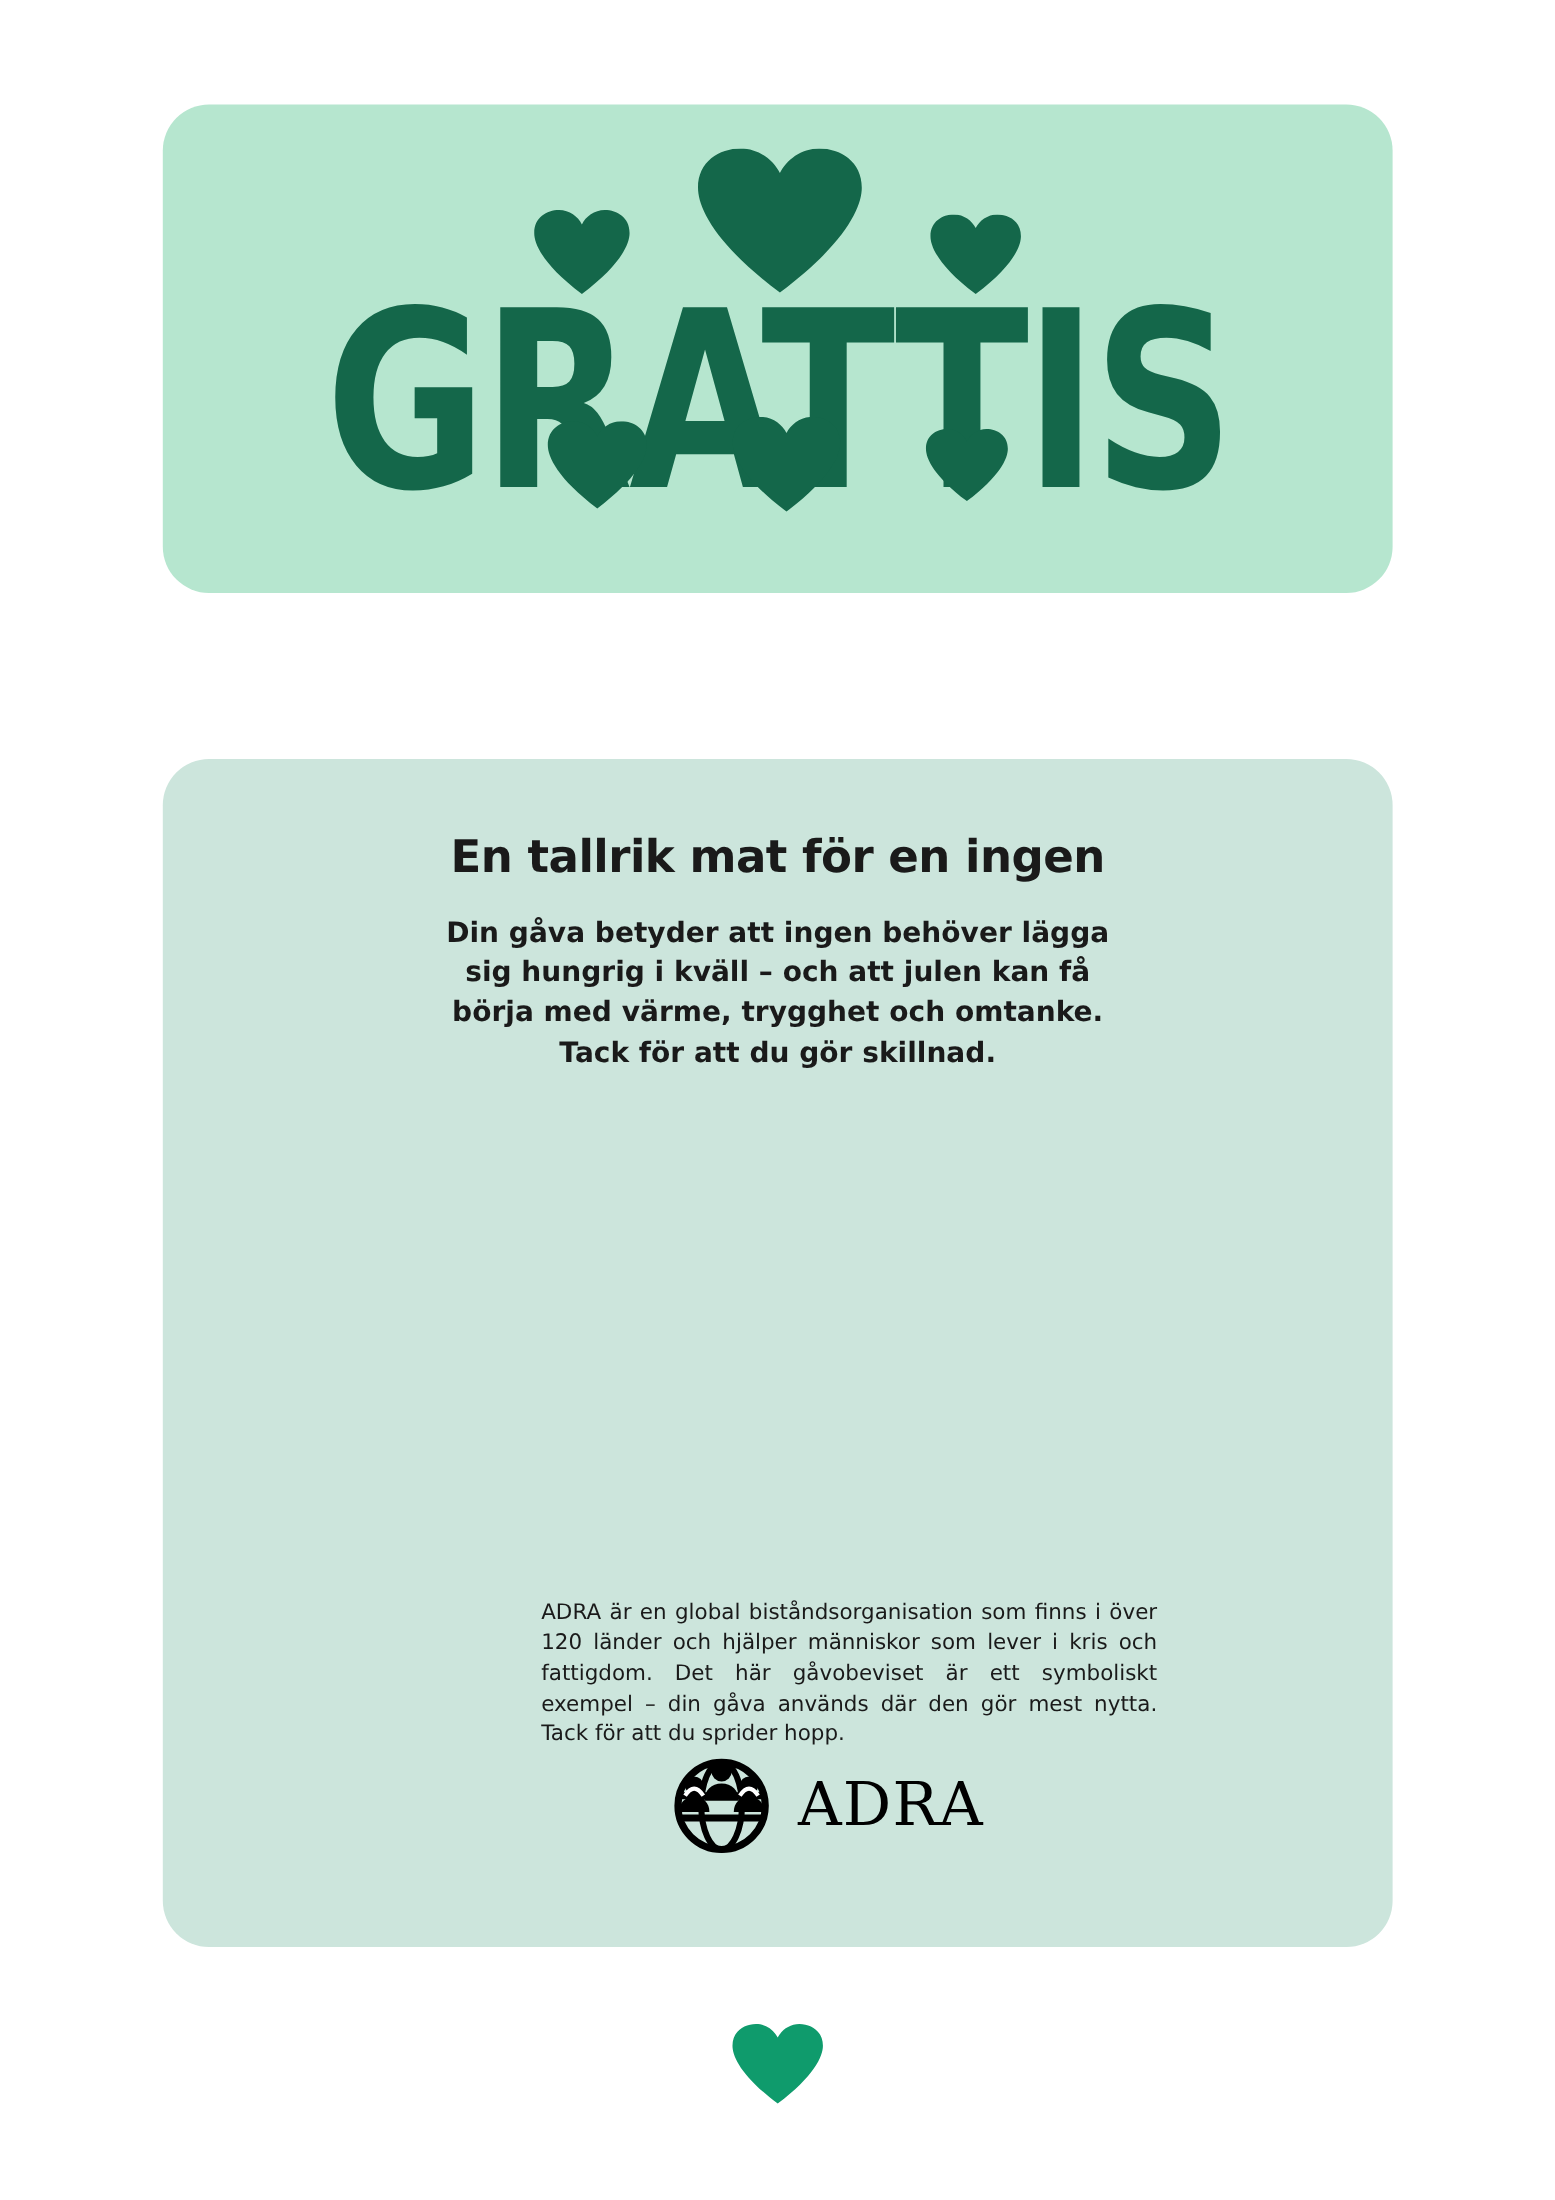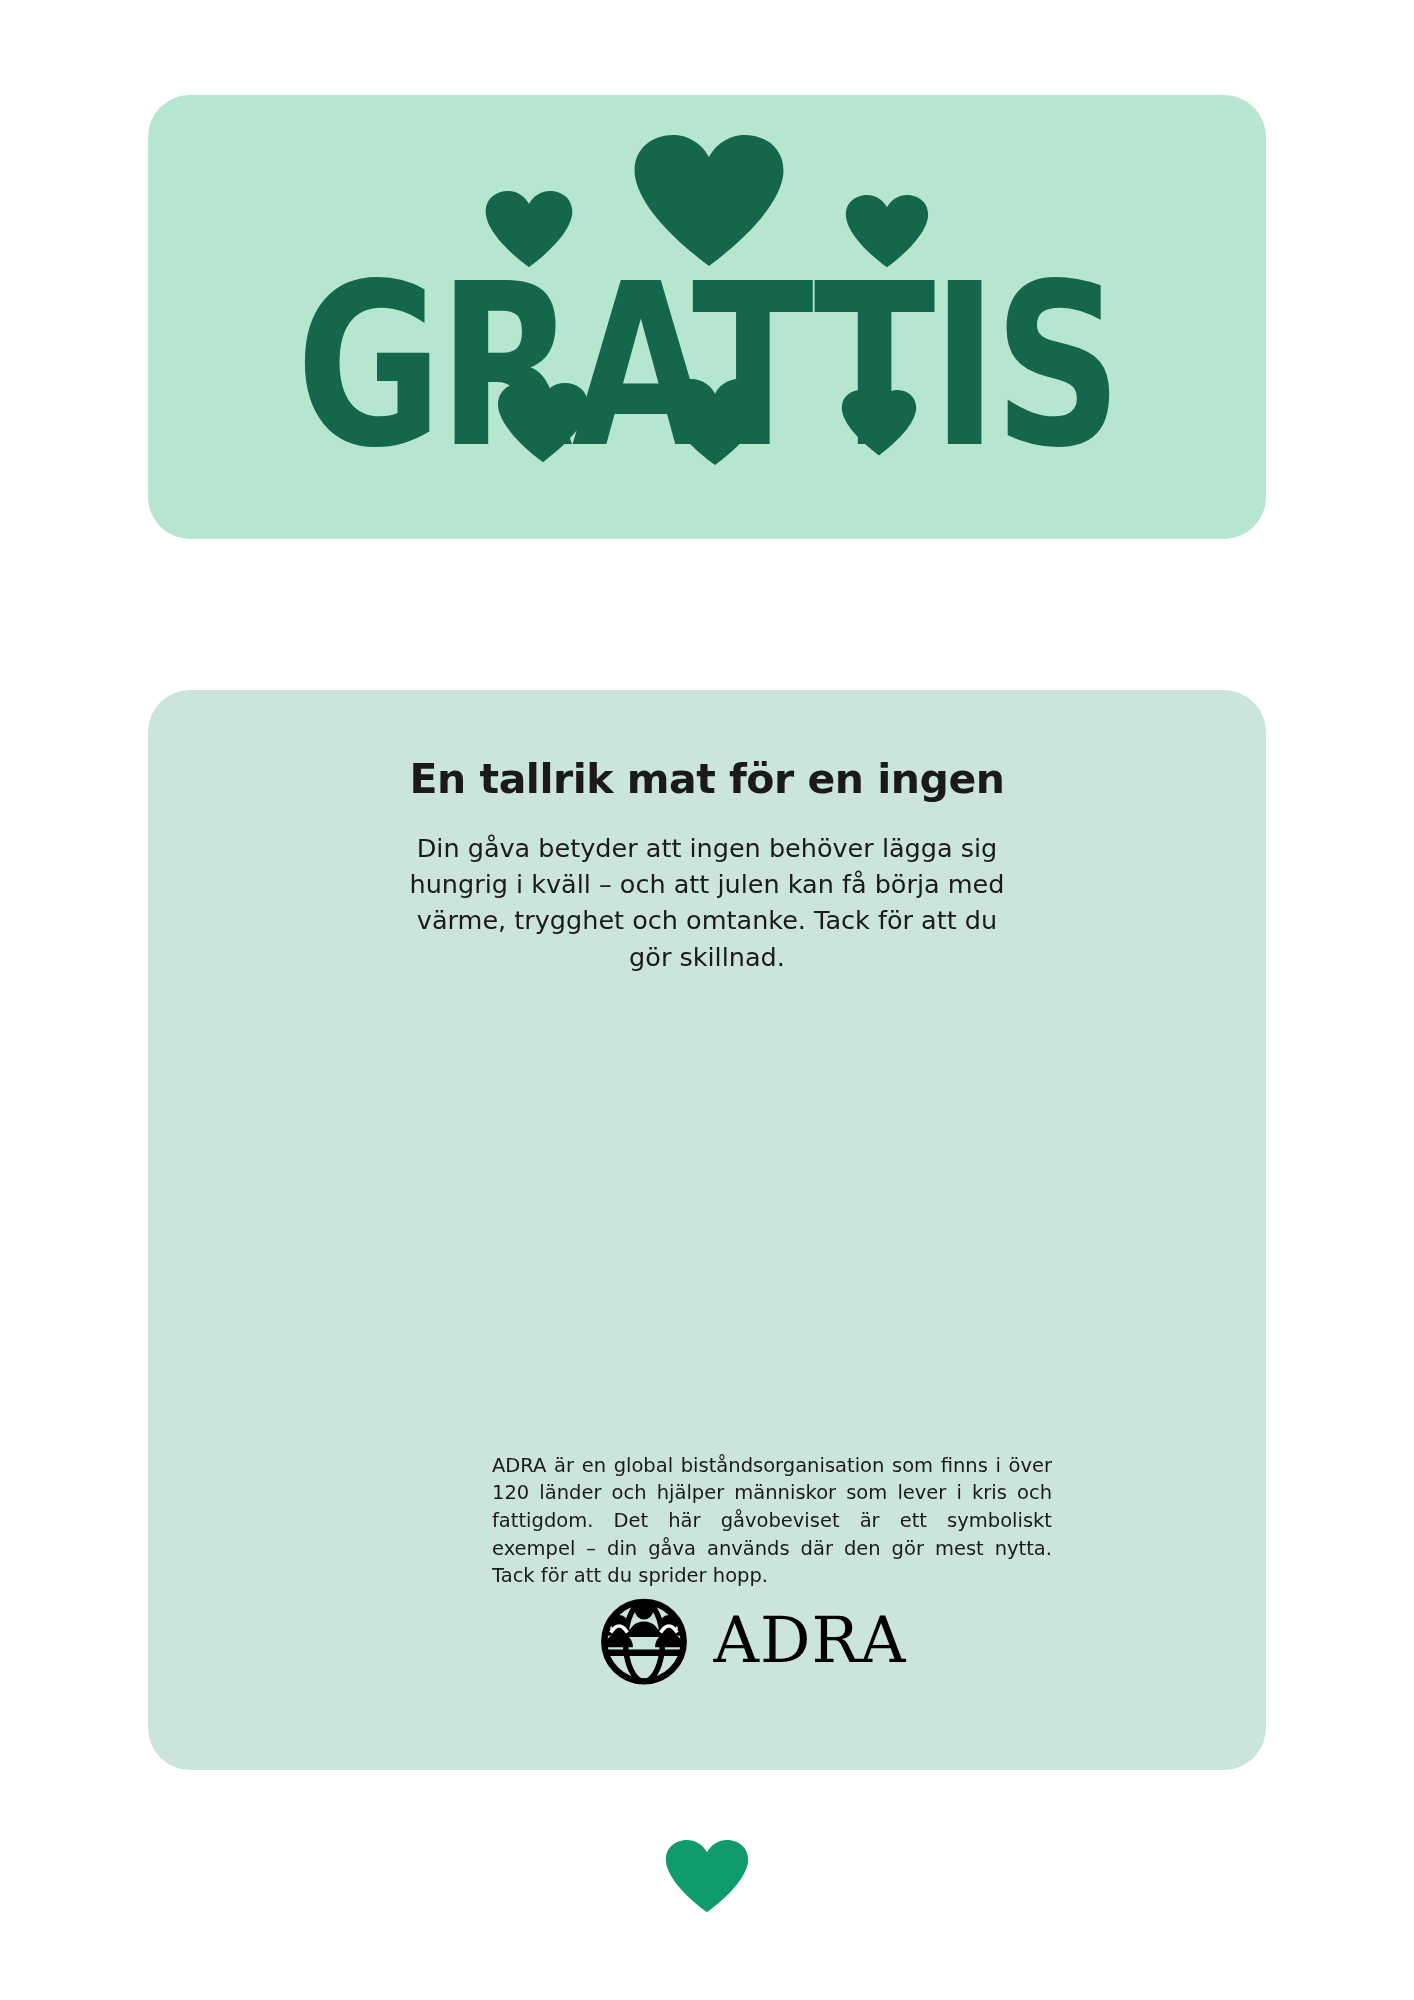--- a/index.html
+++ b/index.html
@@ -100,20 +100,21 @@
   .gift-desc {
     position: absolute;
     top: 140px;
     left: 245px;
     right: 245px;
     text-align: center;
     font-family: "DejaVu Sans", sans-serif;
     font-size: 25.5px;
     line-height: 1.42;
     color: #1a1a1a;
+    font-weight: bold;
   }
 
   
   .footer {
     position: absolute;
     left: 190px;
     right: 60px;
     bottom: 80px;
     display: flex;
     align-items: center;
@@ -130,21 +131,21 @@
     text-justify: inter-word;
   }
   .logo-wrap {
     display: flex;
     align-items: center;
     gap: 14px;
     margin-right: 50px;
   }
   .logo-word {
     font-family: "DejaVu Serif", serif;
-    font-size: 63px;
+    font-size: 55px;
     line-height: 1;
     color: #000000;
     letter-spacing: 1px;
   }
 
   
   .bottom-heart {
     position: absolute;
     left: 0;
     width: 100%;

